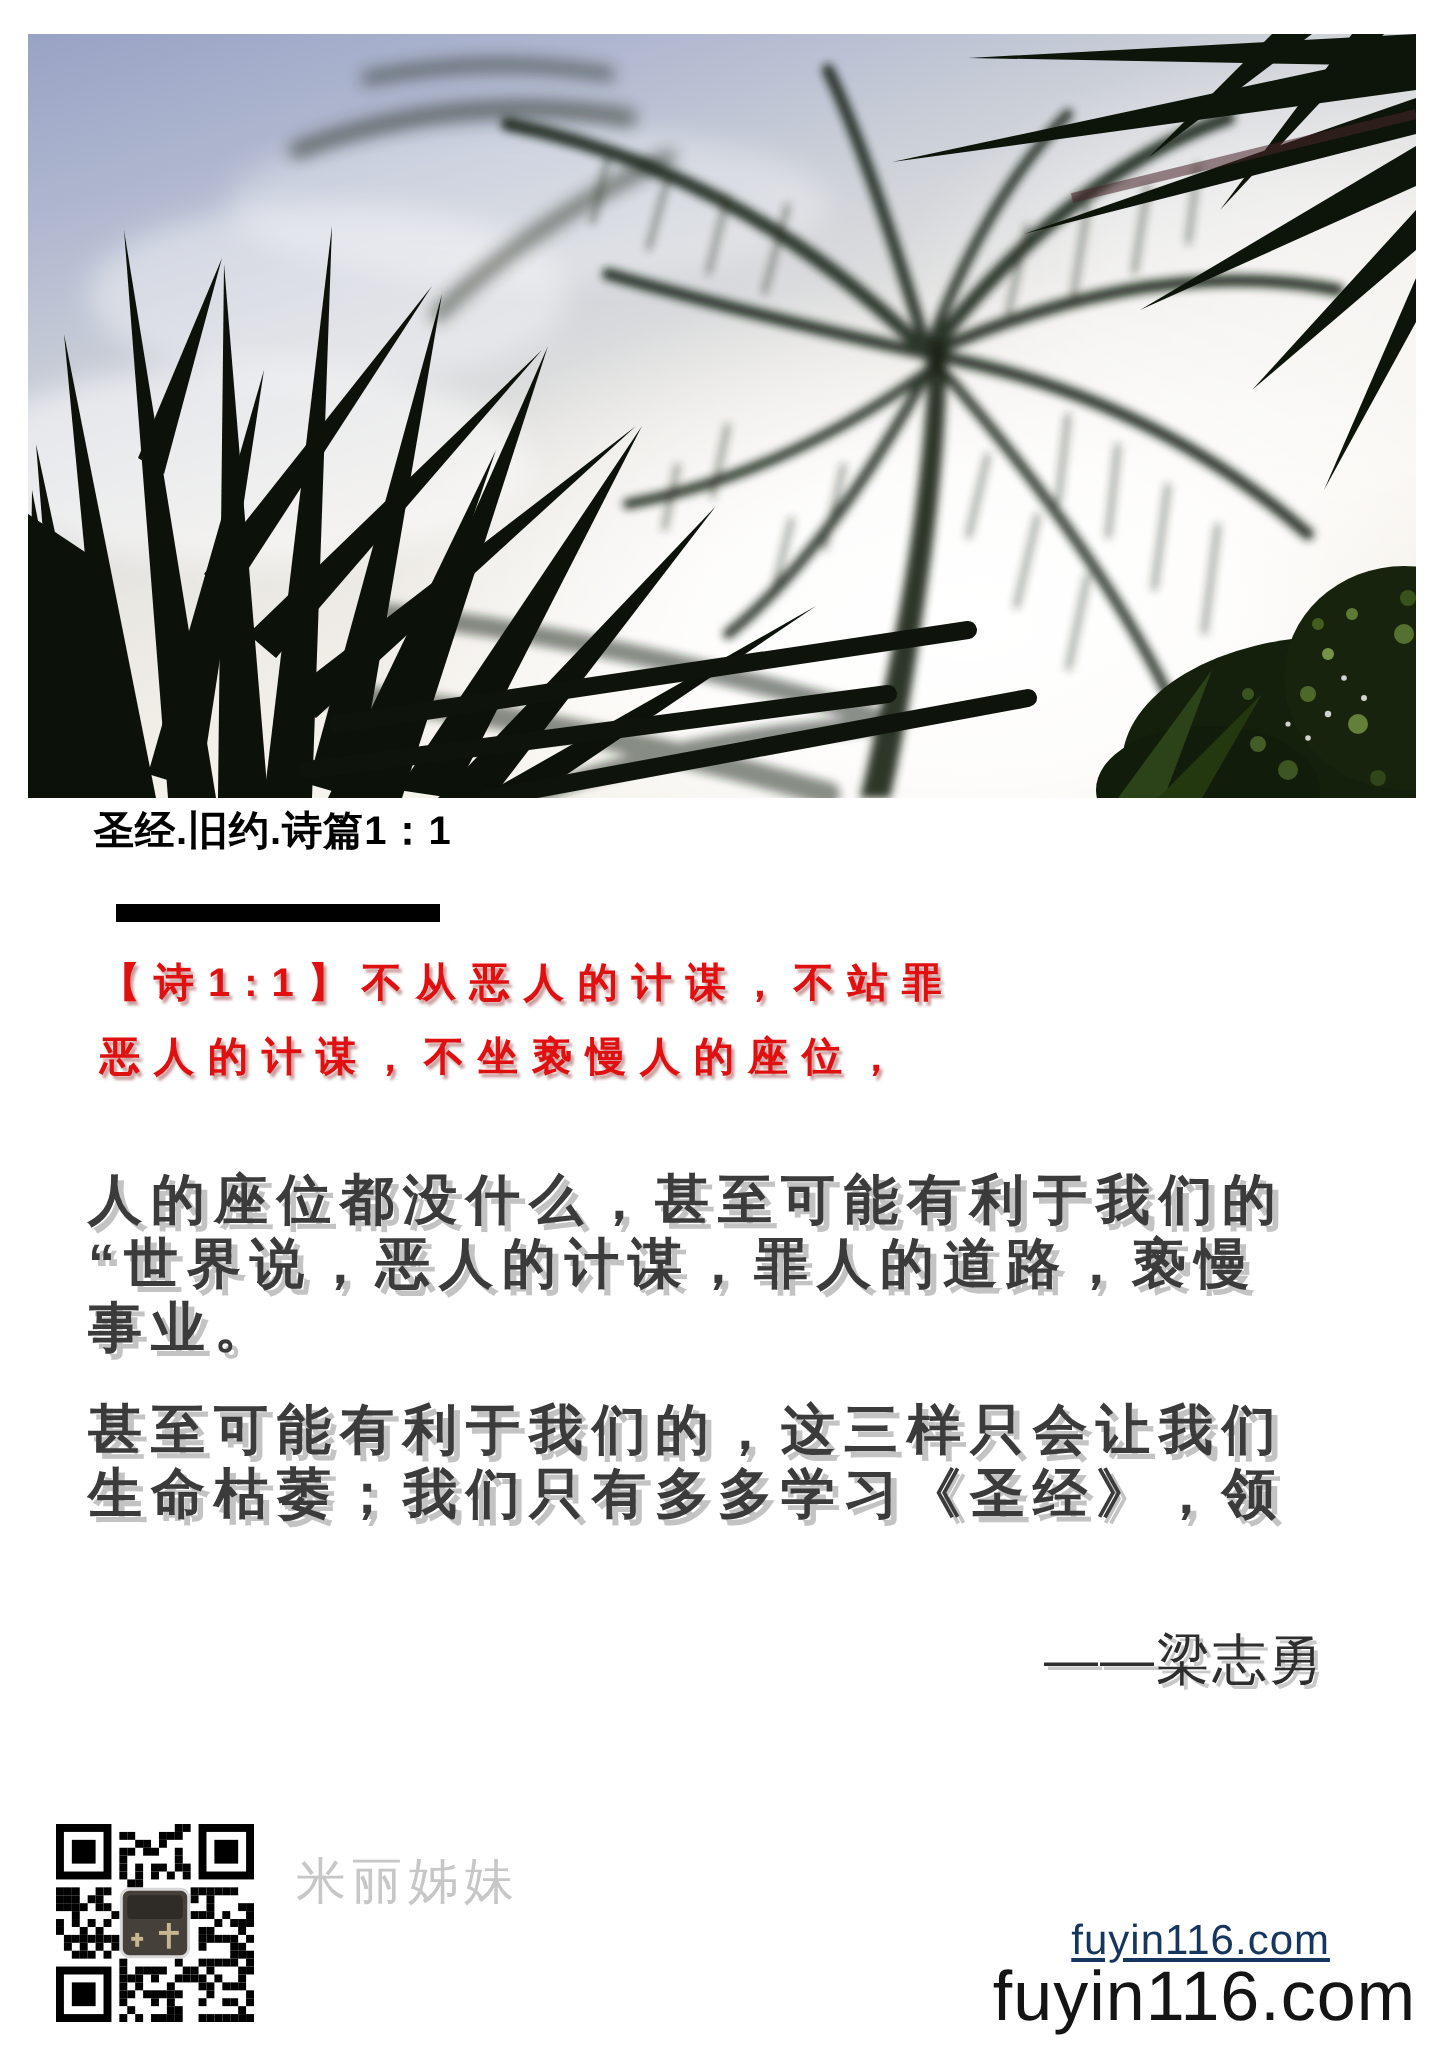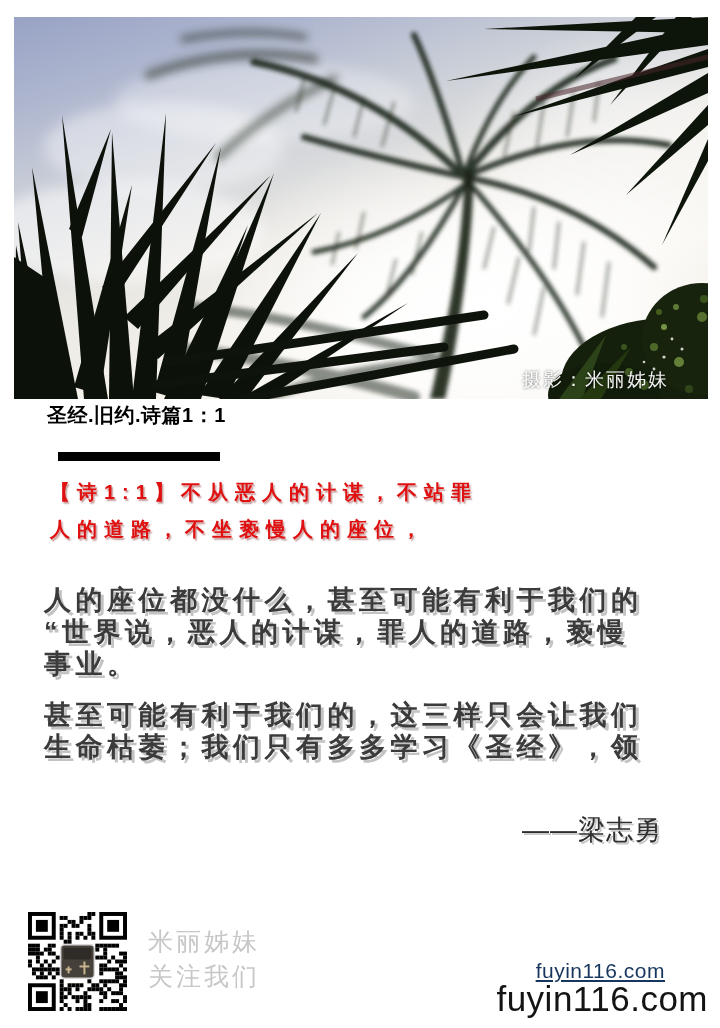--- a/index.html
+++ b/index.html
@@ -178,29 +178,28 @@
       </g>
       <g fill="#ffffff" opacity="0.8">
         <circle cx="650" cy="340" r="1.6"></circle>
           <circle cx="640" cy="352" r="1.4"></circle>
         <circle cx="668" cy="332" r="1.5"></circle>
           <circle cx="630" cy="345" r="1.3"></circle>
         <circle cx="658" cy="322" r="1.4"></circle>
       </g>
     </g>
   </svg>
-  <div class="abs credit">摄影：米丽姊妹</div>
 </div>
 
 <div class="abs title">圣经.旧约.诗篇1：1</div>
 <div class="abs bar"></div>
 
 <div class="abs verse">
   <div>【诗1:1】不从恶人的计谋，不站罪</div>
-  <div>人的道路，不坐亵慢人的座位，</div>
+  <div>恶人的计谋，不坐亵慢人的座位，</div>
 </div>
 
 <div class="abs para p1">
   <div>人的座位都没什么，甚至可能有利于我们的</div>
   <div>“世界说，恶人的计谋，罪人的道路，亵慢</div>
   <div>事业。</div>
 </div>
 <div class="abs para p2">
   <div>甚至可能有利于我们的，这三样只会让我们</div>
   <div>生命枯萎；我们只有多多学习《圣经》，领</div>
@@ -395,17 +394,16 @@
     <rect x="33" y="33" width="34" height="34" fill="#46403a" rx="4" stroke="#d8d8d8" stroke-width="1.5"></rect>
     <rect x="36" y="36" width="28" height="12" fill="#2f2b27" rx="2"></rect>
     <line x1="57" y1="50" x2="57" y2="63" stroke="#c9b58f" stroke-width="2"></line>
     <line x1="52" y1="55" x2="62" y2="55" stroke="#c9b58f" stroke-width="2"></line>
     <line x1="38" y1="58" x2="44" y2="58" stroke="#c9b58f" stroke-width="2"></line>
     <line x1="41" y1="55" x2="41" y2="62" stroke="#c9b58f" stroke-width="2"></line>
   </svg>
 
 <div class="abs qr-captions">
   <div>米丽姊妹</div>
-  <div>关注我们</div>
 </div>
 
 <a class="abs link-small">fuyin116.com</a>
 <div class="abs link-large">fuyin116.com</div>
 
 </body></html>

